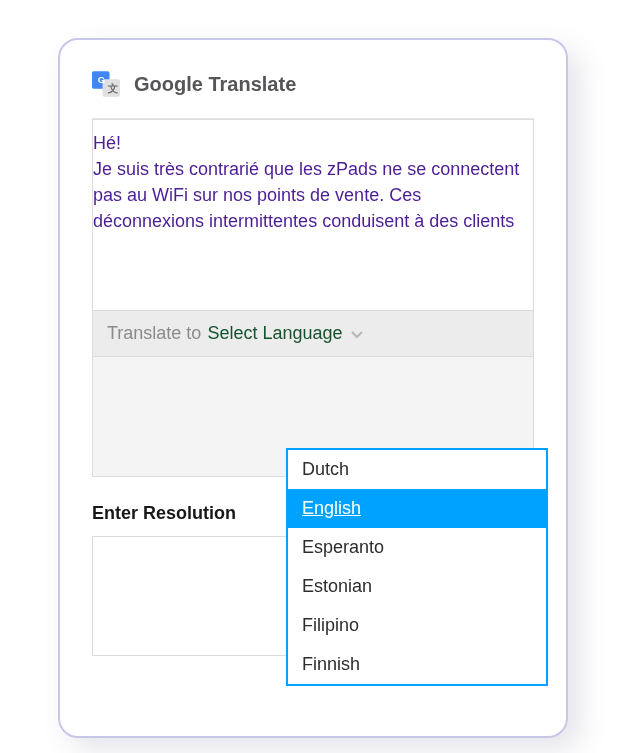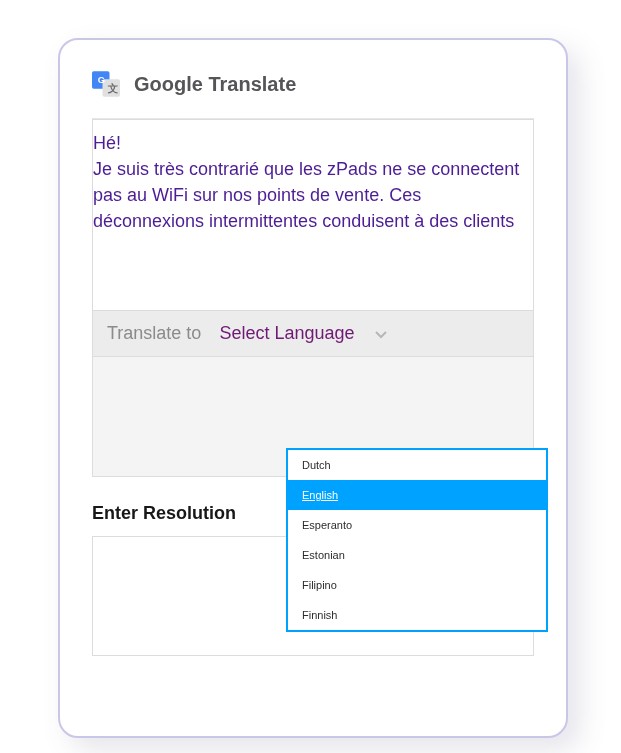--- a/index.html
+++ b/index.html
@@ -58,23 +58,23 @@
   .translate-bar{
     background:#ececec;
     border:1px solid #dcdcdc;
     border-top:none;
     height:46px;
     display:flex;
     align-items:center;
     padding:0 14px;
     color:#8b8b8d;
     font-size:18px;
-    gap:18px;
+    gap:6px;
   }
-  .sel-label{color:#701a75;}
+  .sel-label{color:#14532d;}
   .chev{width:16px;height:16px;}
   .out-box{
     background:#f4f4f4;
     border:1px solid #dcdcdc;
     border-top:none;
     height:120px;
   }
   .res-box{
     border:1px solid #dcdcdc;
     background:#fff;
@@ -83,21 +83,21 @@
   .dropdown{
     position:absolute;
     top:408px;
     left:226px;
     width:262px;
     border:2px solid #00a2ff;
     background:#fff;
     z-index:10;
   }
   .dd-item{
-    font-size:11px;
+    font-size:18px;
     color:#2d2d2f;
     padding:9px 14px;
     cursor:pointer;
   }
   .dd-item.sel{
     background:#00a2ff;
     color:#fff;
     text-decoration:underline;
   }
 </style>

